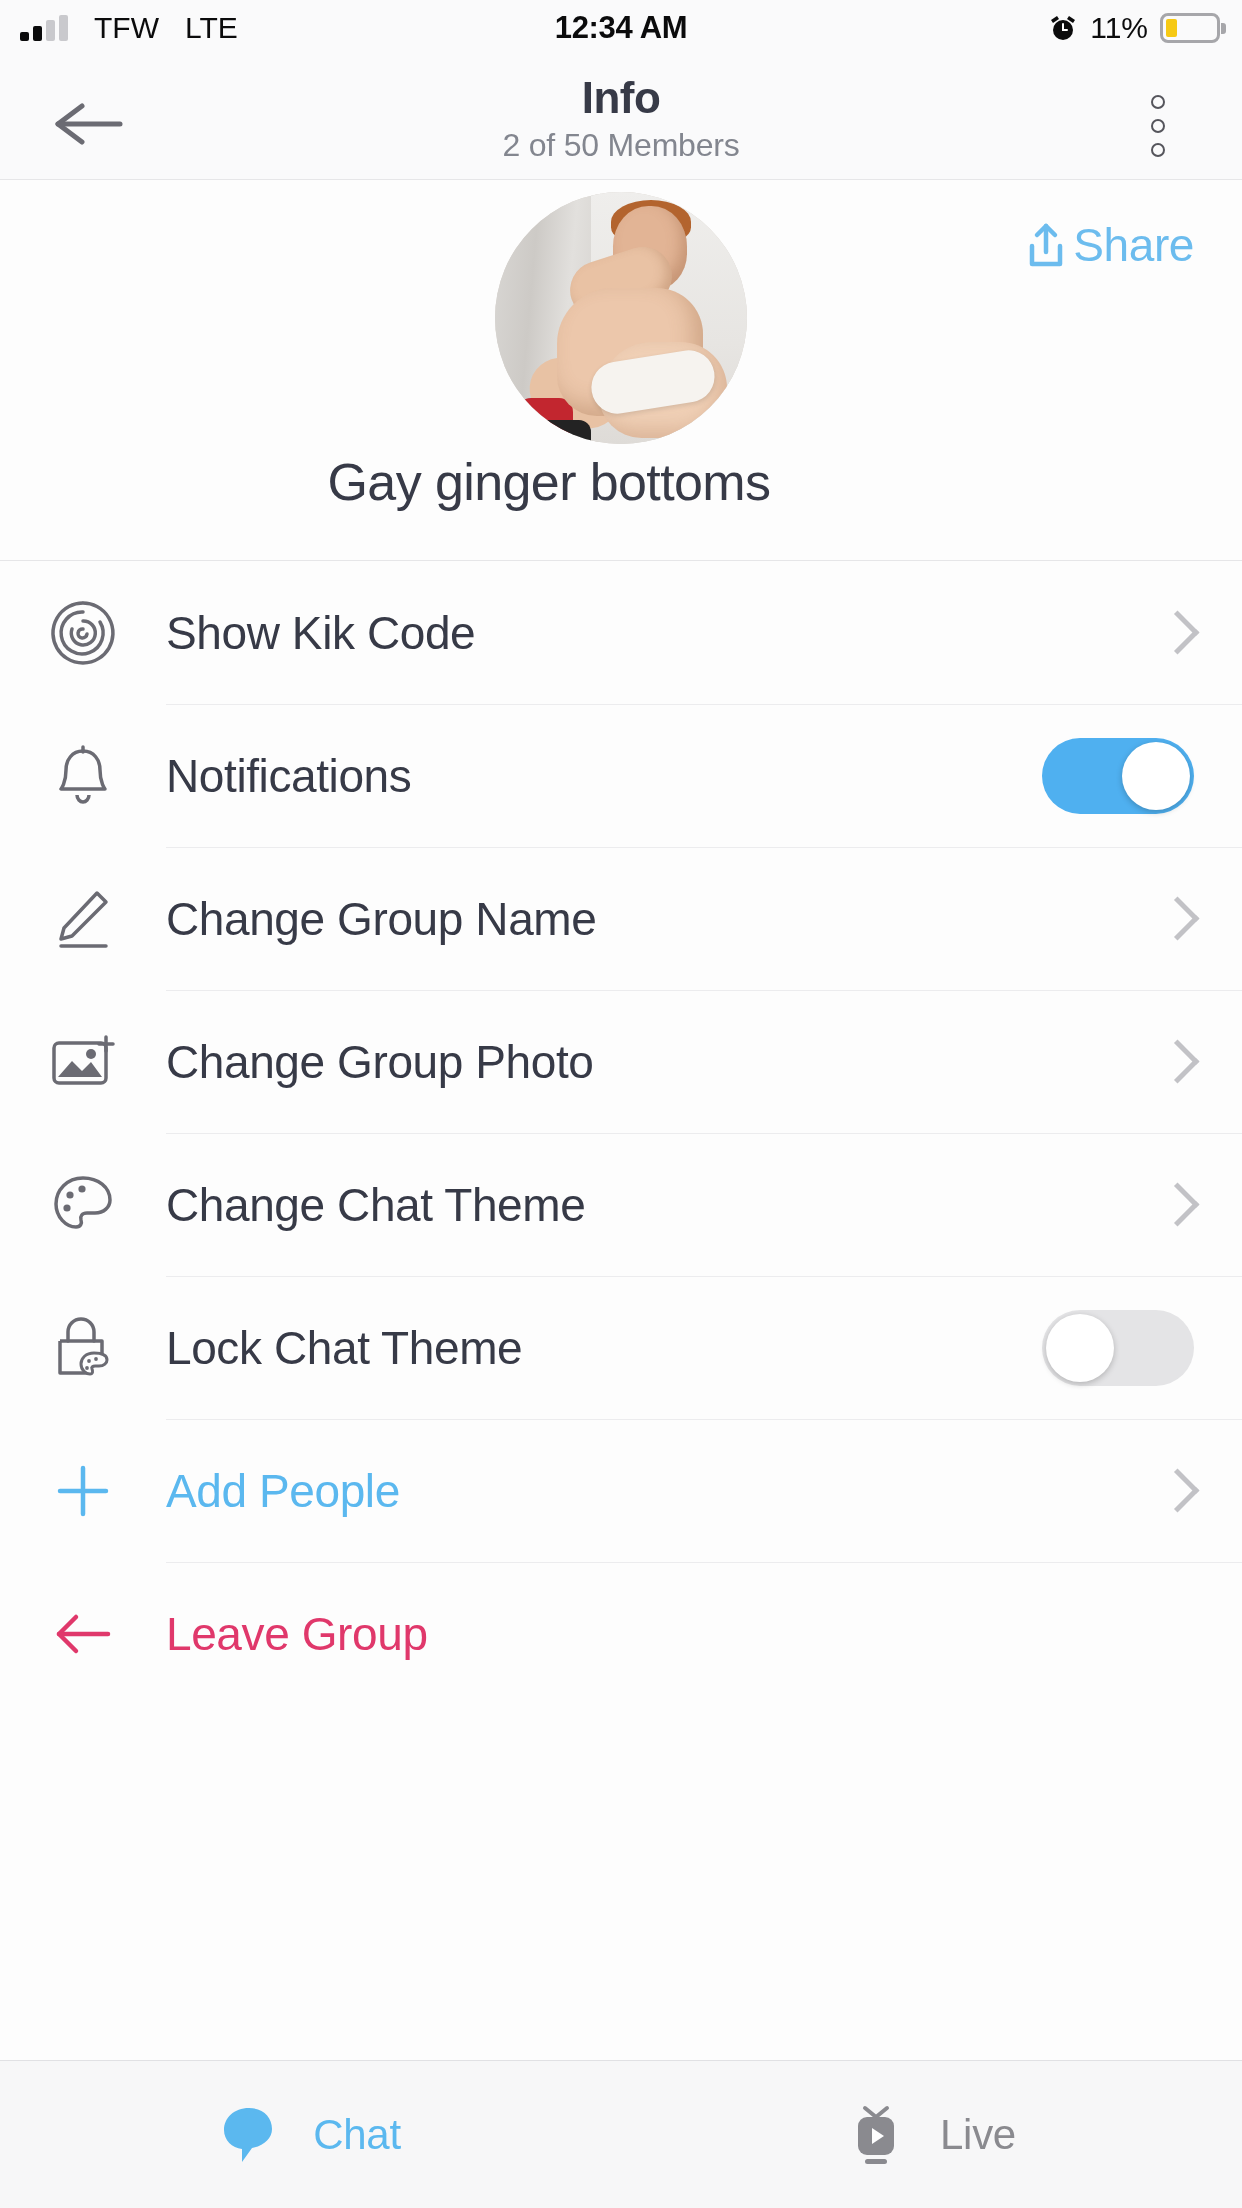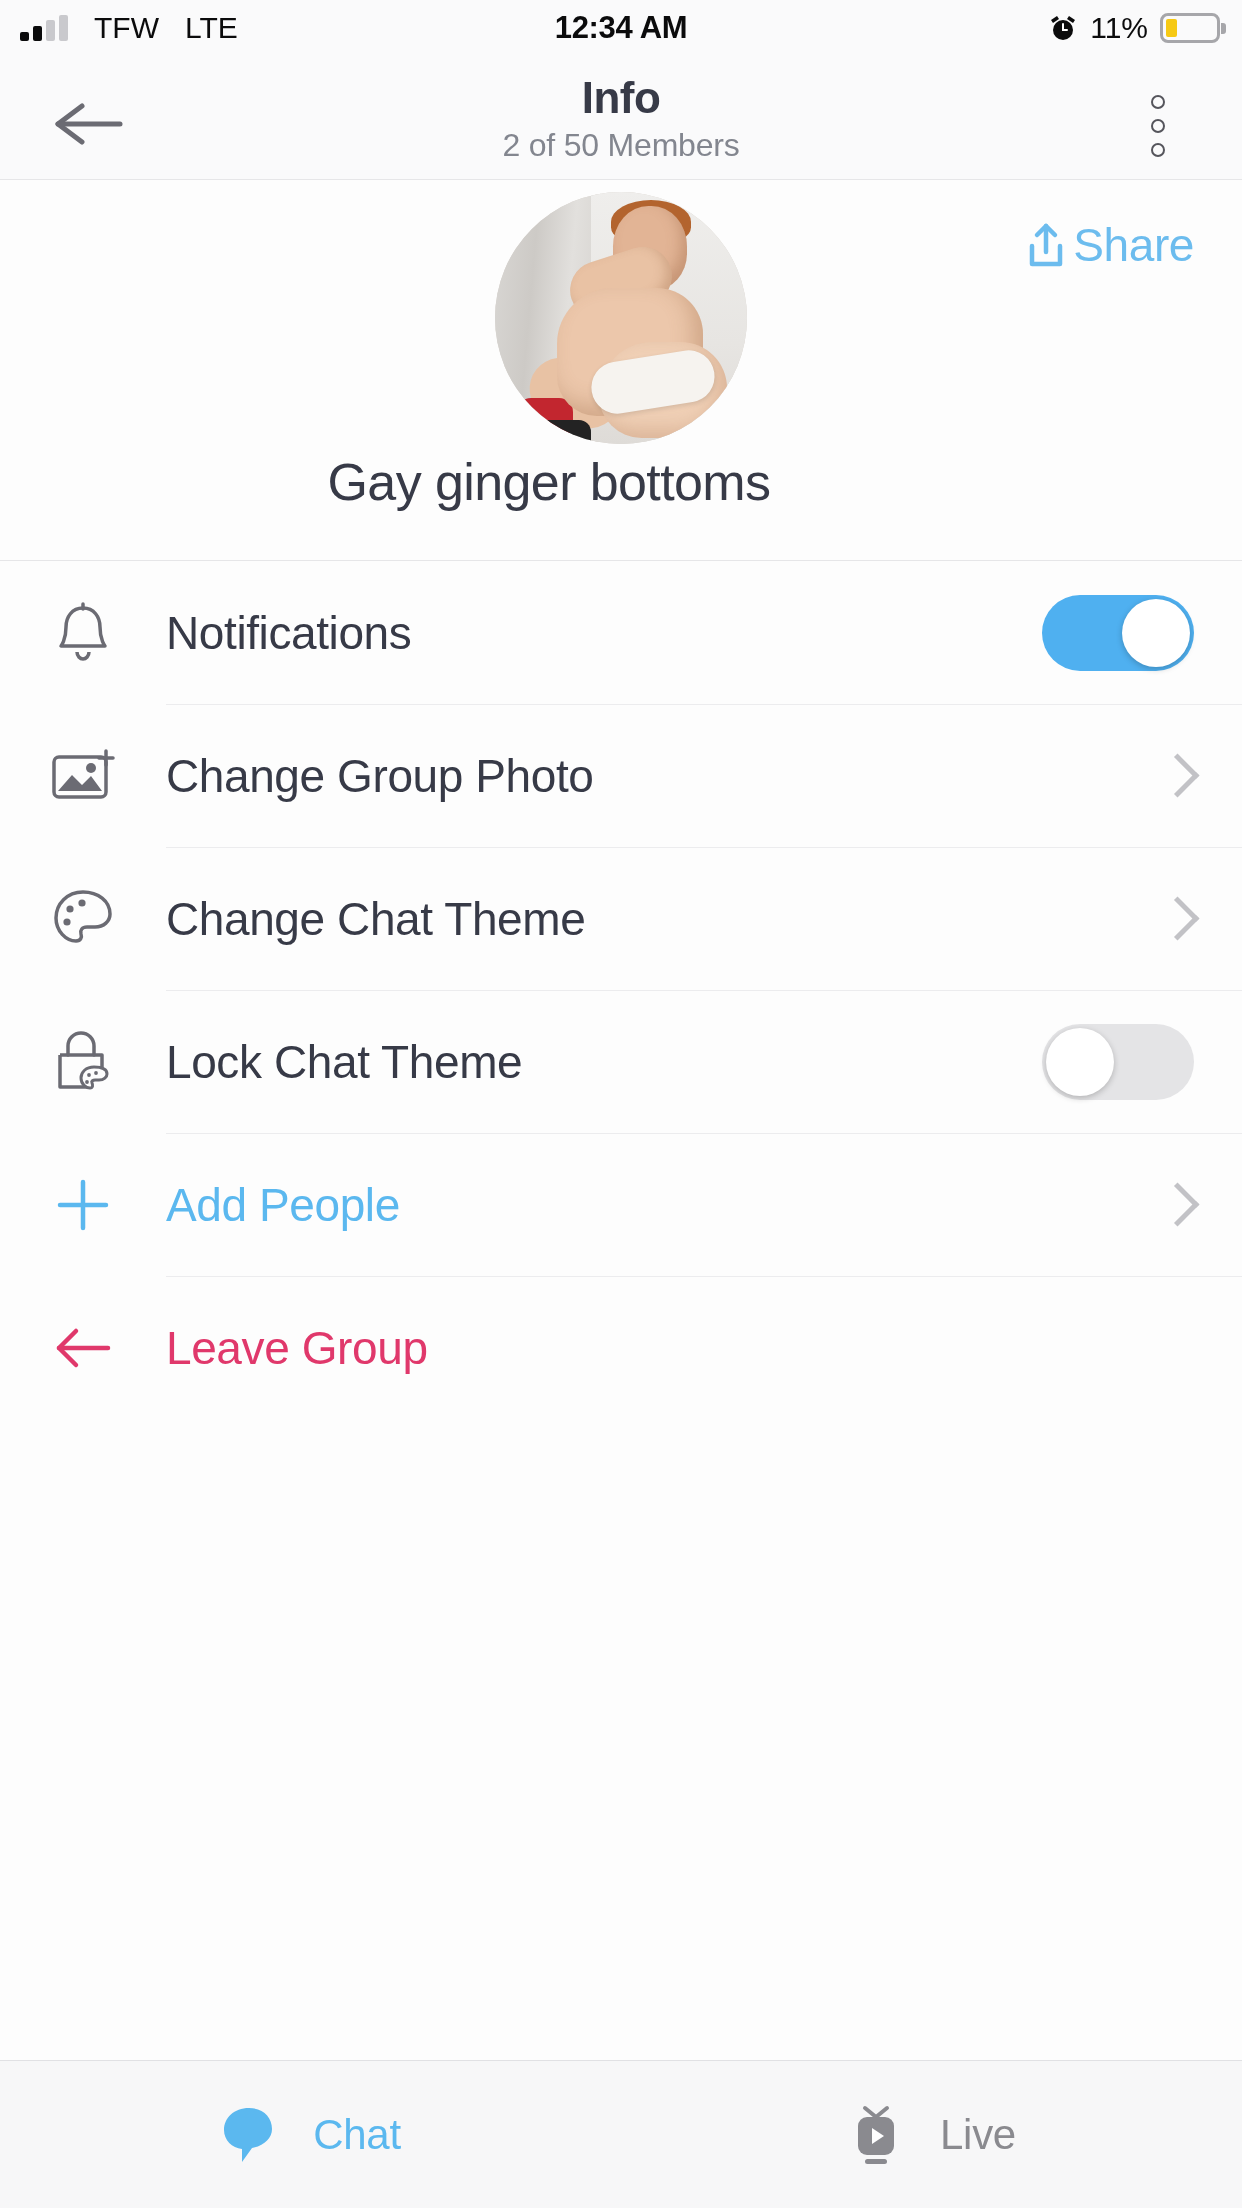--- a/index.html
+++ b/index.html
@@ -234,35 +234,59 @@
         <div class="ph-hip"></div>
         <div class="ph-under"></div>
       </div>
     </div>
 
     <div class="group-name">Gay ginger bottoms</div>
   </div>
 
   <div class="list">
 
+    <div class="row">
+      <div class="row-icon">
+        <svg width="70" height="70" viewBox="0 0 70 70">
+          <g stroke="#6b6b73" fill="none" stroke-linecap="round">
+            <path d="M35 5 A30 30 0 1 1 34.9 5" stroke-width="3.5"></path>
+            <path d="M35 14 A21 21 0 1 0 52 24" stroke-width="3.5"></path>
+            <path d="M35 23 A12 12 0 1 1 24 31" stroke-width="3.5"></path>
+            <path d="M35 31 A4.5 4.5 0 1 0 39 36" stroke-width="3.5"></path>
+          </g>
+        </svg>
+      </div>
+      <div class="row-label">Show Kik Code</div>
+      <span class="chev"></span>
+    </div>
 
     <div class="row">
       <div class="row-icon">
         <svg width="70" height="70" viewBox="0 0 70 70">
           <path d="M35 10 C24 10 18 19 18 29 C18 42 13 48 13 48 L57 48 C57 48 52 42 52 29 C52 19 46 10 35 10 Z" stroke="#6b6b73" stroke-width="3.5" fill="none" stroke-linejoin="round"></path>
           <path d="M35 6 L35 11" stroke="#6b6b73" stroke-width="3.5" stroke-linecap="round"></path>
           <path d="M29 54 C29 58 32 61 35 61 C38 61 41 58 41 54" stroke="#6b6b73" stroke-width="3.5" fill="none"></path>
         </svg>
       </div>
       <div class="row-label">Notifications</div>
       <span class="toggle on">
           <span class="knob"></span>
         </span>
     </div>
 
+    <div class="row">
+      <div class="row-icon">
+        <svg width="70" height="70" viewBox="0 0 70 70">
+          <path d="M49 9 L58 18 L24 52 L13 55 L16 44 Z" stroke="#6b6b73" stroke-width="3.5" fill="none" stroke-linejoin="round"></path>
+          <path d="M13 62 L58 62" stroke="#6b6b73" stroke-width="3.5" stroke-linecap="round"></path>
+        </svg>
+      </div>
+      <div class="row-label">Change Group Name</div>
+      <span class="chev"></span>
+    </div>
 
     <div class="row">
       <div class="row-icon">
         <svg width="74" height="70" viewBox="0 0 74 70">
           <rect x="8" y="16" width="52" height="40" rx="5" stroke="#6b6b73" stroke-width="3.5" fill="none"></rect>
           <path d="M12 50 L26 34 L36 44 L45 35 L56 50 Z" fill="#6b6b73"></path>
           <circle cx="45" cy="27" r="5" fill="#6b6b73"></circle>
           <path d="M60 10 L60 24 M53 17 L67 17" stroke="#6b6b73" stroke-width="3.5" stroke-linecap="round"></path>
         </svg>
       </div>

